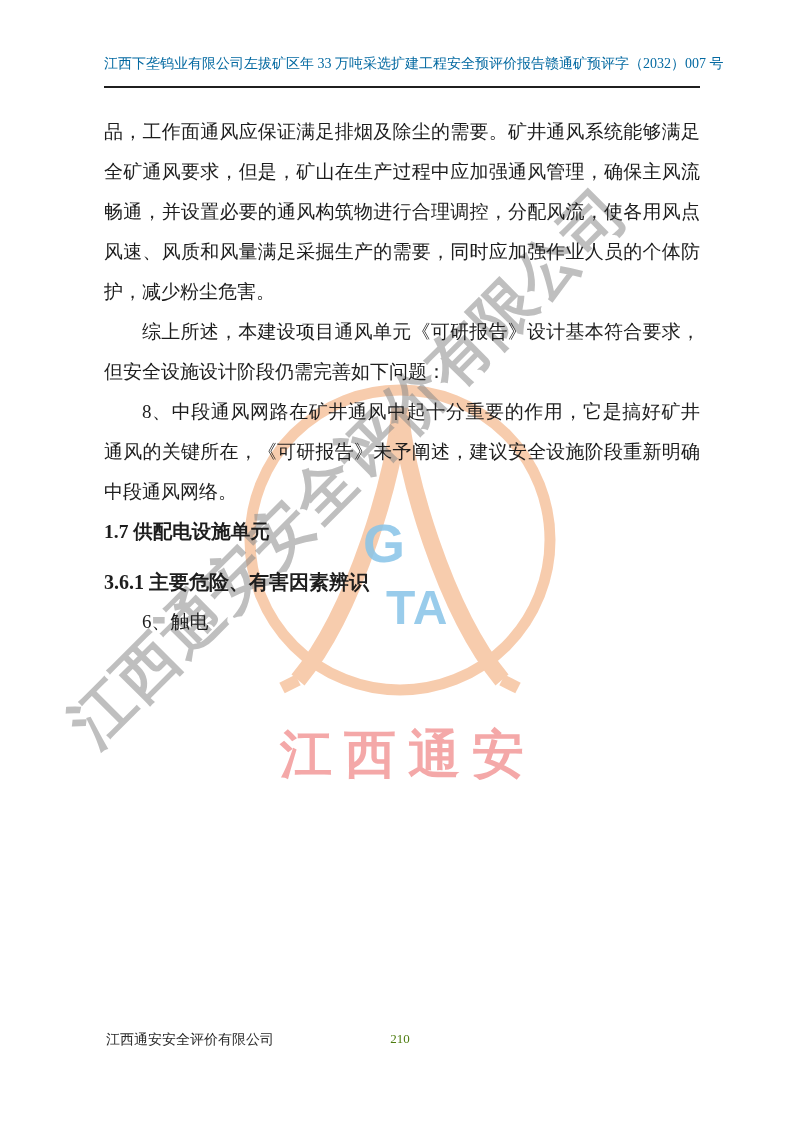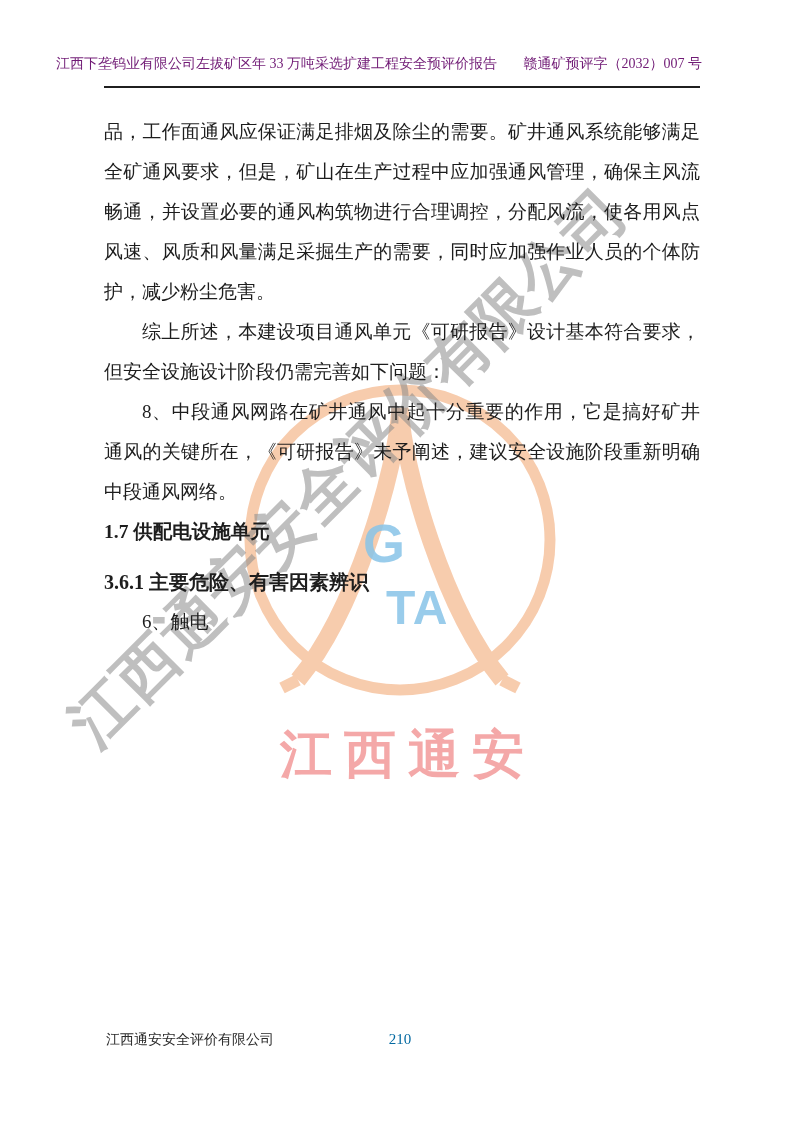--- a/index.html
+++ b/index.html
@@ -51,23 +51,23 @@
     transform-origin: 0 100%;
     transform: rotate(-45deg);
   }
 
   
   .content-layer { position: relative; z-index: 1; }
   .header {
     display: flex;
     justify-content: space-between;
     align-items: flex-start;
-    padding: 55px 98px 0 56px;
+    padding: 55px 98px 0 104px;
     font-size: 14px;
-    color: #701a75;
+    color: #0369a1;
     white-space: nowrap;
   }
   .header-rule {
     height: 2px;
     background: #1f1f1f;
     margin: 13px 100px 0 104px;
   }
   .body-text {
     margin: 24px 100px 0 104px;
     font-size: 19px;
@@ -92,22 +92,22 @@
     left: 106px; top: 1031px;
     font-size: 14px;
     color: #2a2a2a;
     z-index: 1;
   }
   .footer-pagenum {
     position: absolute;
     left: 0; top: 1031px;
     width: 100%;
     text-align: center;
-    font-size: 15px;
-    color: #0369a1;
+    font-size: 13px;
+    color: #4d7c0f;
     z-index: 1;
   }
 </style>
 </head>
 <body>
 
 <div class="page">
 
   <div class="wm-layer">
     <svg class="wm-logo" width="324" height="324" viewBox="0 0 324 324">

